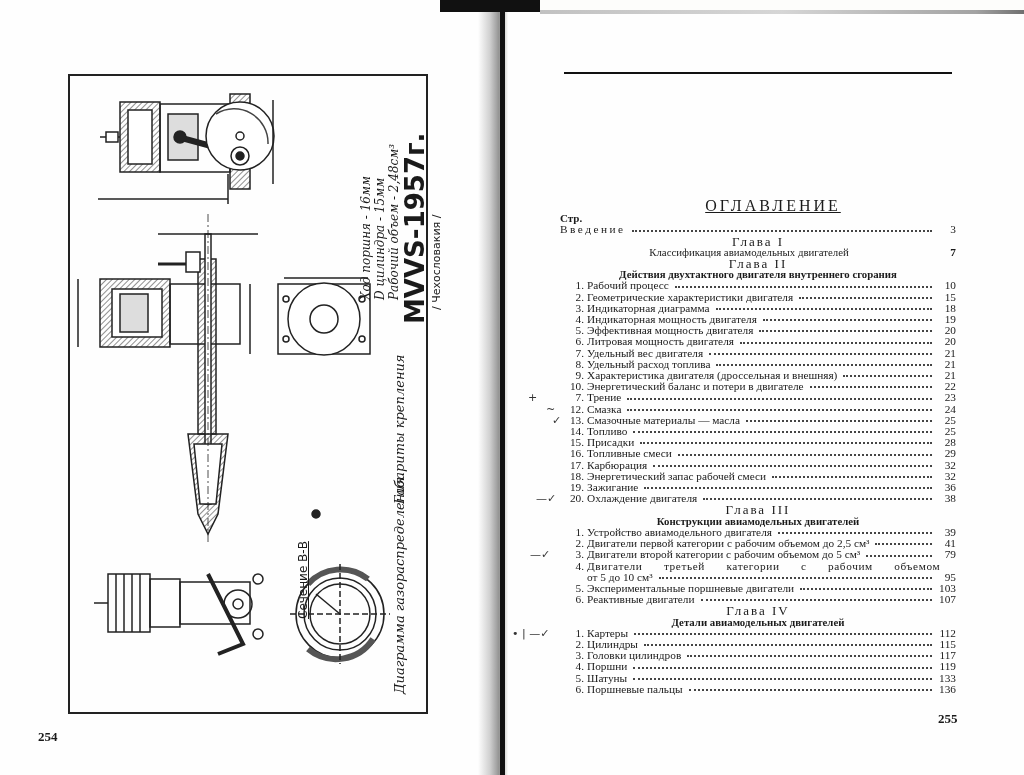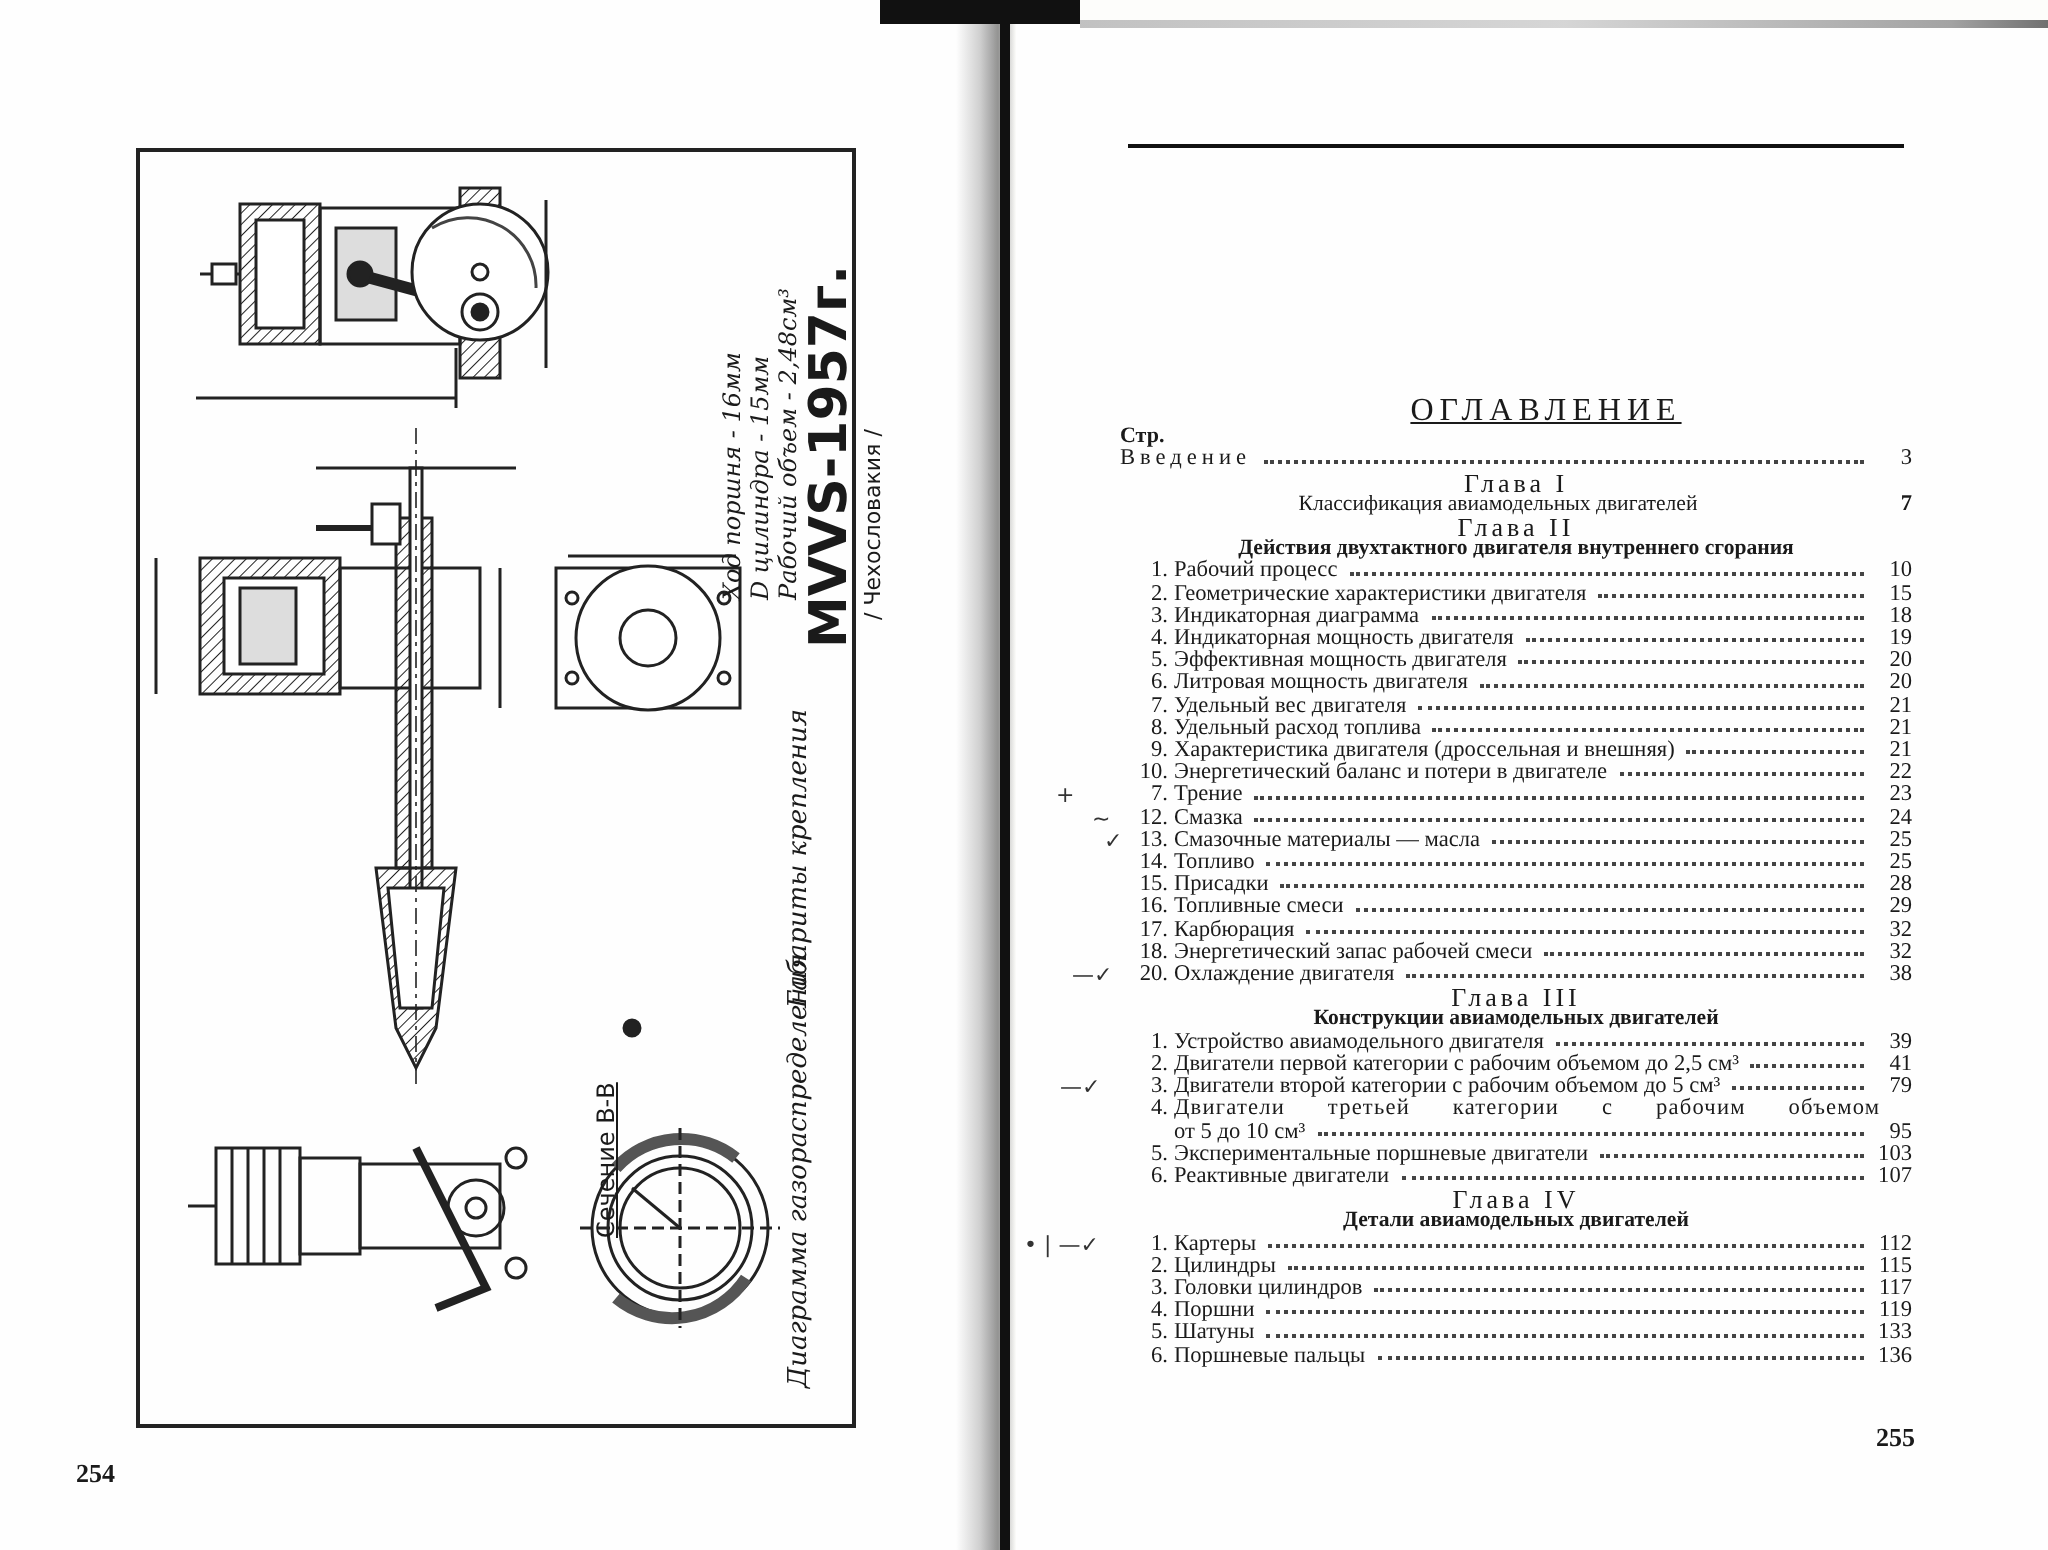--- a/index.html
+++ b/index.html
@@ -273,20 +273,26 @@
         <span class="dots"></span>
         <span class="pg">32</span>
       </div>
     <div class="row indent">
         <span class="num">18.</span>
         <span class="lbl">Энергетический запас рабочей смеси</span>
         <span class="dots"></span>
         <span class="pg">32</span>
       </div>
     <div class="row indent">
+        <span class="num">19.</span>
+        <span class="lbl">Зажигание</span>
+        <span class="dots"></span>
+        <span class="pg">36</span>
+      </div>
+    <div class="row indent">
         <span class="marks" style="top:0;left:-24px">—✓</span>
         <span class="num">20.</span>
         <span class="lbl">Охлаждение двигателя</span>
         <span class="dots"></span>
         <span class="pg">38</span>
       </div>
   </div>
 
   <div class="chapter">Глава III</div>
   <div class="chapter-title">Конструкции авиамодельных двигателей</div>

